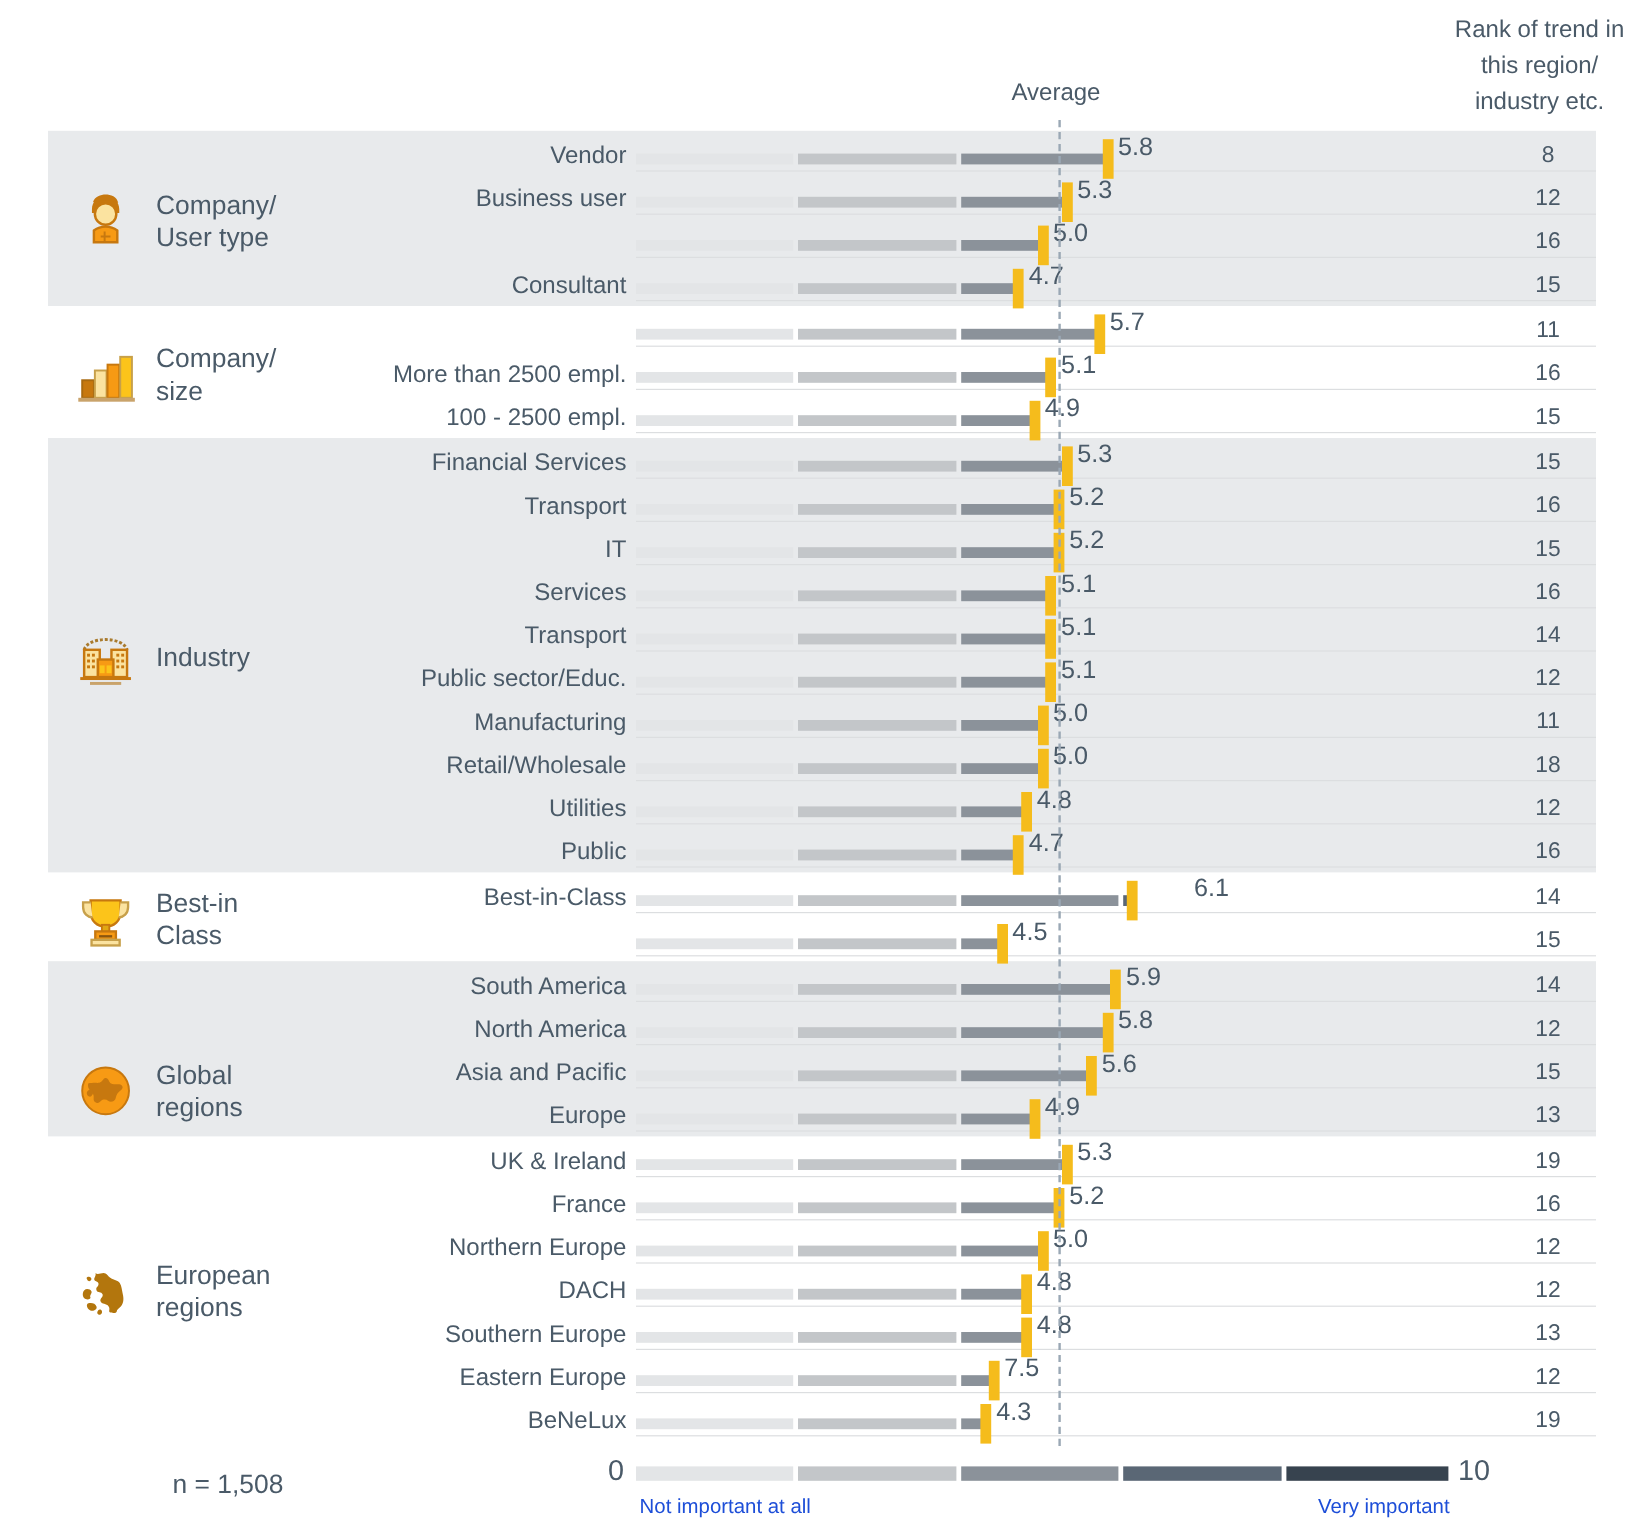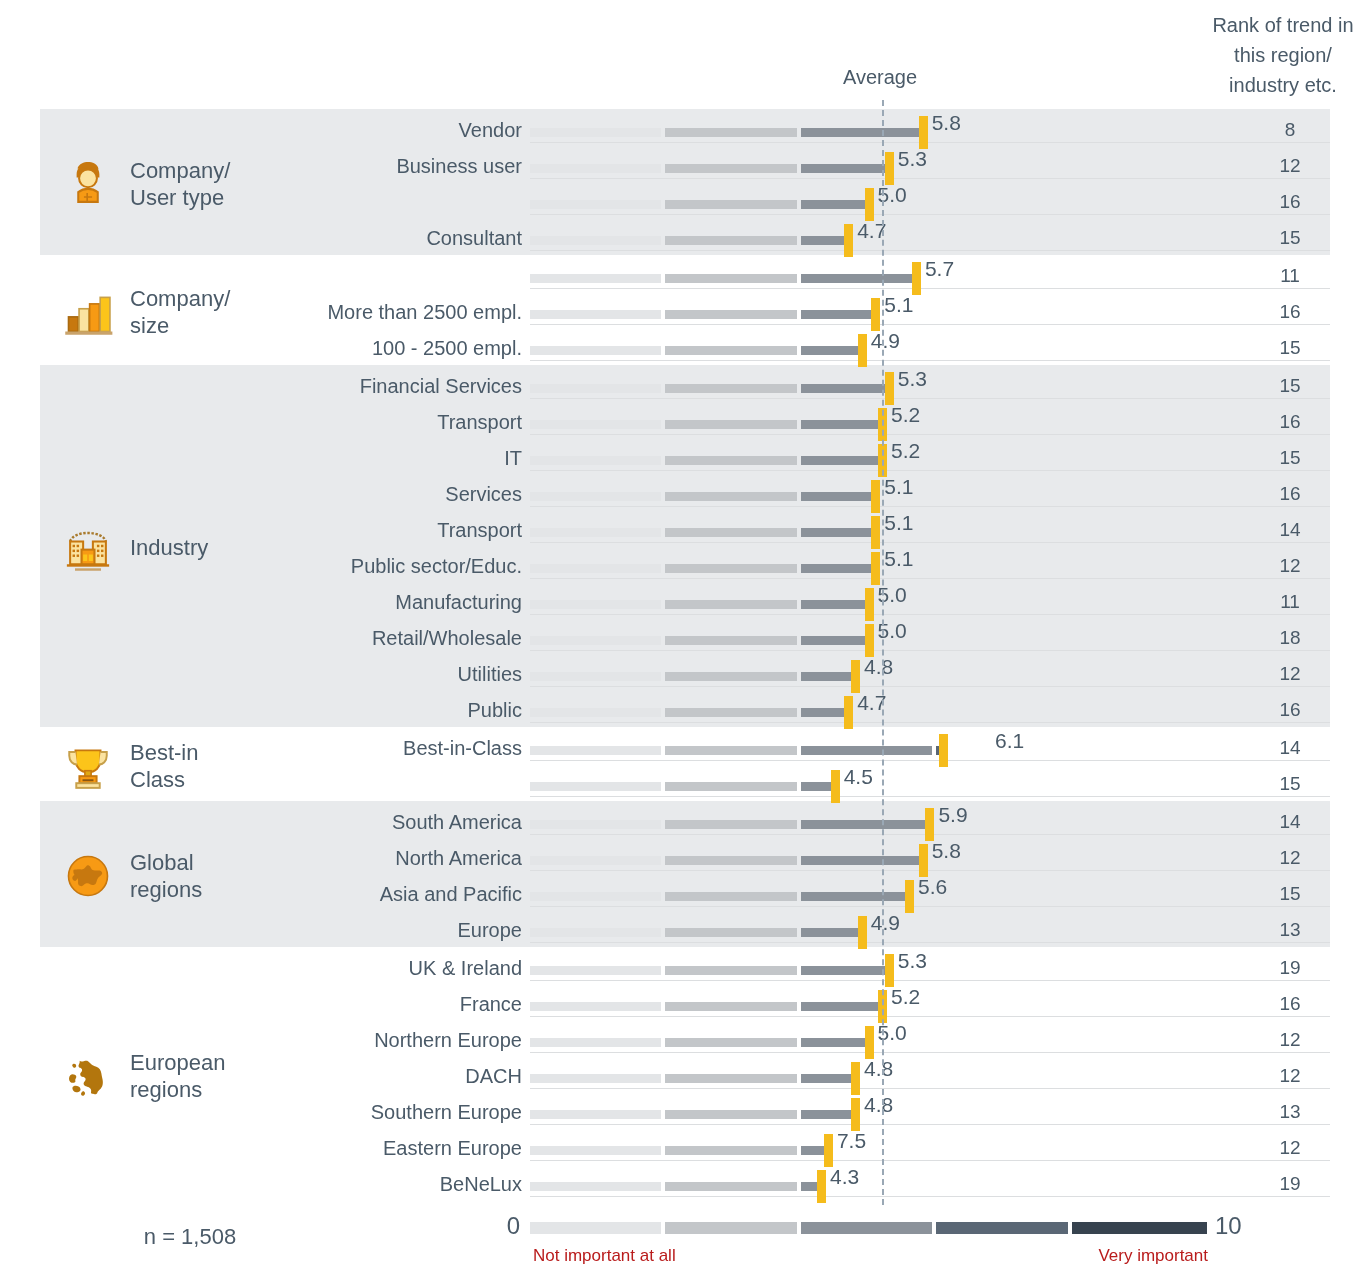--- a/index.html
+++ b/index.html
@@ -165,21 +165,21 @@
     text-align: right; font-size: 24px; color: #4a5a68;
   }
   #scale-ten {
     position: absolute; left: 1215px; top: 6px; width: 60px;
     text-align: left; font-size: 24px; color: #4a5a68;
   }
   #scale-bar { position: absolute; left: 530px; top: 16px; width: 677px; height: 12px; }
   #scale-bar .seg { height: 12px; }
   .scale-cap {
     position: absolute; top: 40px;
-    font-size: 17px; color: #b91c1c;
+    font-size: 17px; color: #1d4ed8;
   }
   #cap-left { left: 533px; }
   #cap-right { left: 1082px; text-align: right; width: 126px; }
   #n-label {
     position: absolute; left: 60px; top: 1224px; width: 260px;
     text-align: center; font-size: 22px; color: #4a5a68;
   }
 </style>
 </head>
 <body>
@@ -272,21 +272,21 @@
       <rect x="28" y="38" width="8" height="8" fill="#e0a813" stroke="#c7780f" stroke-width="2"></rect>
       <rect x="21" y="45" width="22" height="9" fill="#f79a14" stroke="#c7780f" stroke-width="2.5"></rect>
       <rect x="25" y="49" width="14" height="2.5" fill="#8a5510"></rect>
       <rect x="17" y="54" width="30" height="6" fill="#fbe3a0" stroke="#c7a04a" stroke-width="2.5"></rect>
     </svg>
           </div>
           <div class="group-title">Best-in
 Class</div>
         </div>
       </div>
-      <div class="group" style="top: 801px; height: 149px; text-decoration: underline;">
+      <div class="group" style="top: 834px; height: 149px; text-decoration: underline;">
         <div class="group-inner">
           <div class="group-icon">
             <svg viewBox="0 0 64 64" width="52" height="52">
       <circle cx="32" cy="32" r="24" fill="#f79a14" stroke="#c7780f" stroke-width="2"></circle>
       <path d="M18 24c4-1 6 1 9-1s3-5 6-4 2 5 6 6 8-1 10 2-3 5-5 8-1 7-5 8-5-3-9-2-4 5-8 3-1-6-3-9-5-5-5-8 0-3 4-3z" fill="#c7780f"></path>
       <path d="M13 33c2-3 5-3 6-1s-1 6-3 6-4-2-3-5z" fill="#c7780f"></path>
     </svg>
           </div>
           <div class="group-title">Global
 regions</div>

